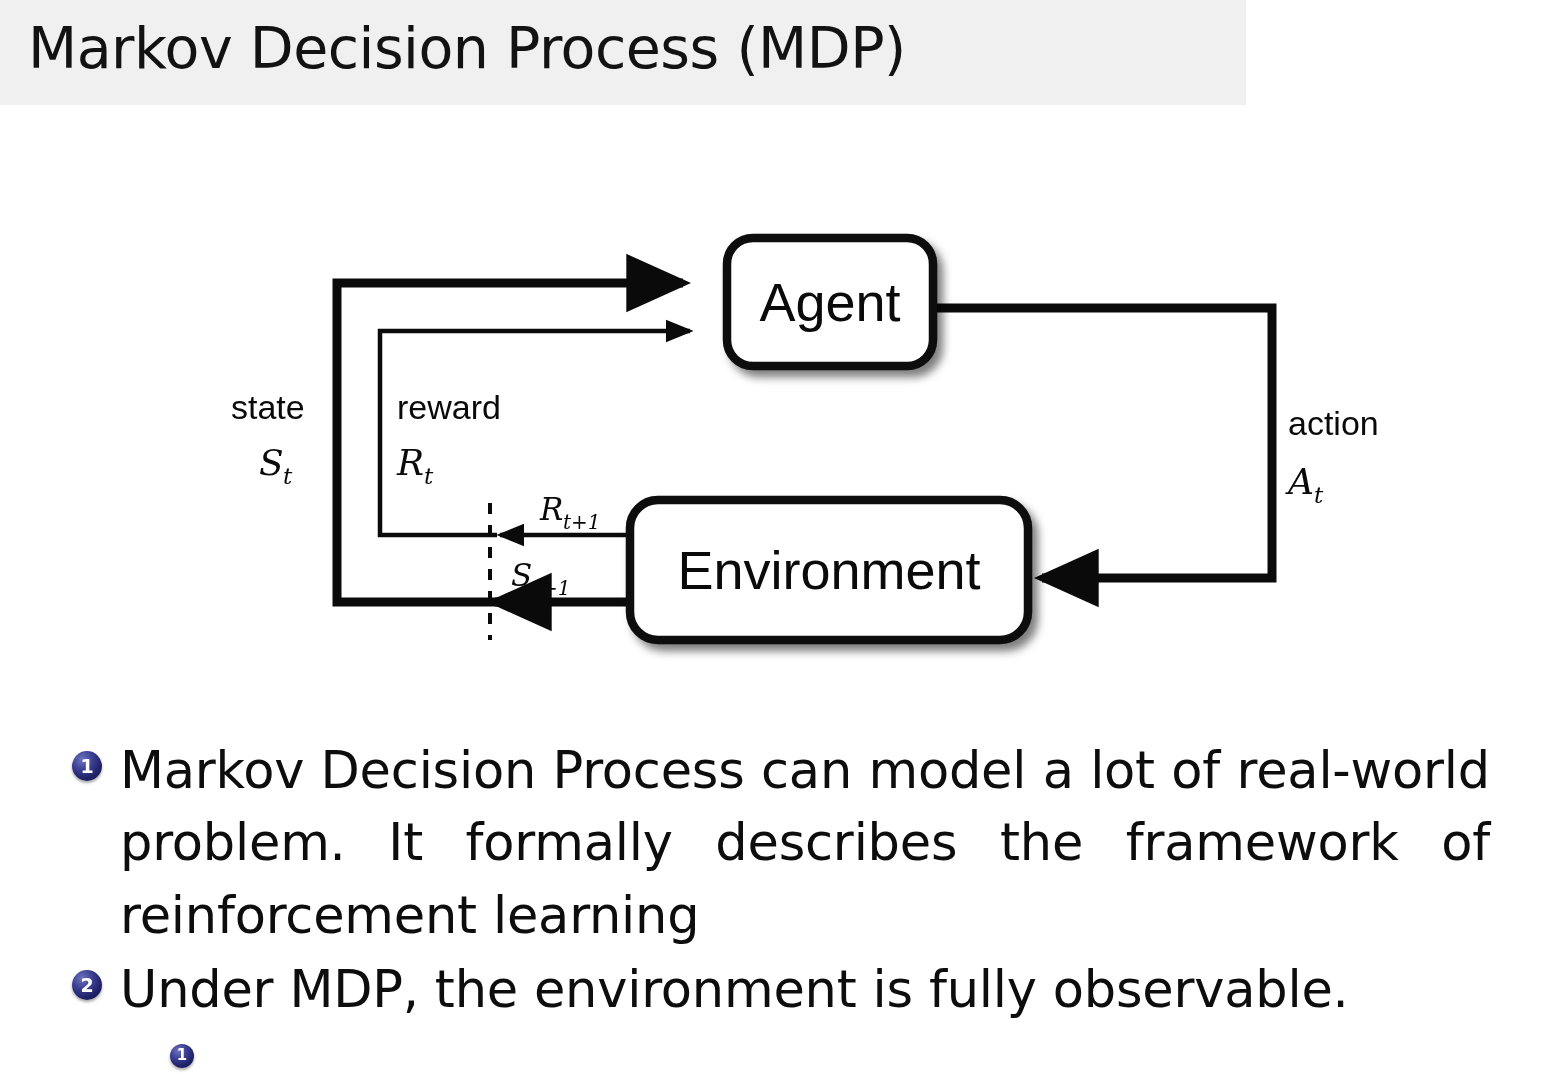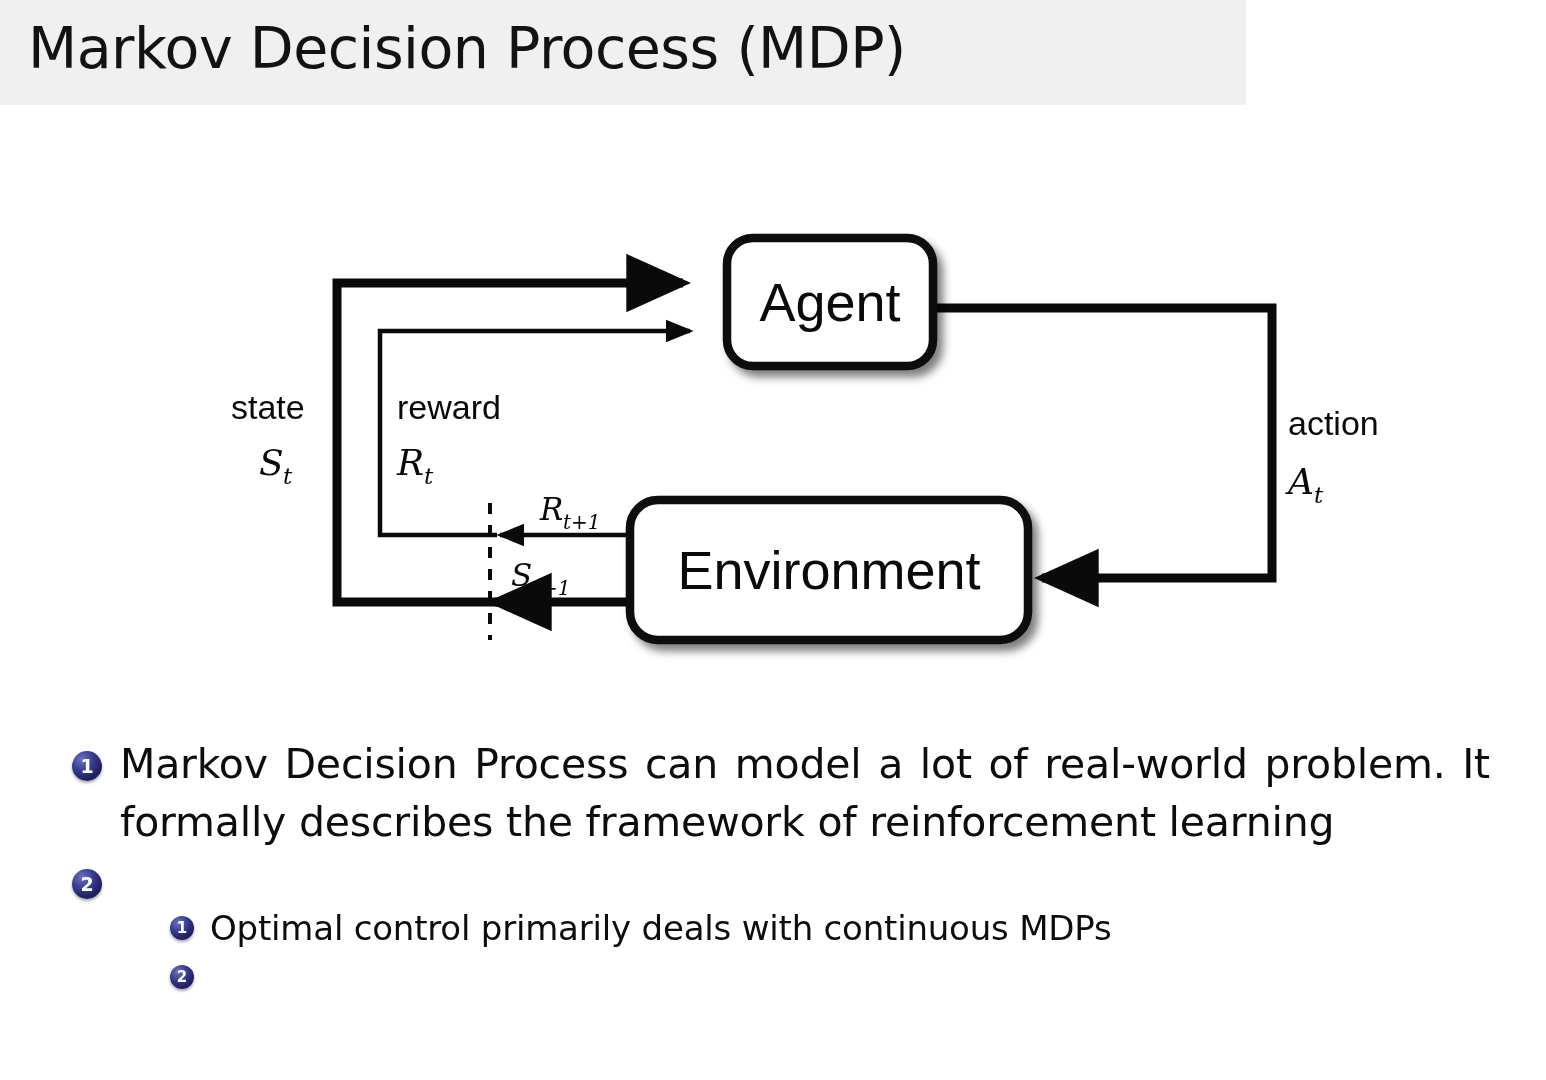--- a/index.html
+++ b/index.html
@@ -117,21 +117,21 @@
     justify-content: center;
     line-height: 1;
   }
   .lvl1 .bullet-badge {
     margin-left: 72px;
     margin-top: 16px;
   }
   .lvl1 .bullet-text {
     margin-left: 18px;
     font-family: "DejaVu Sans", sans-serif;
-    font-size: 41px;
+    font-size: 51px;
     color: #0d0d0d;
     line-height: 1.42;
     max-width: 1370px;
     text-align: justify;
     letter-spacing: -0.2px;
   }
   .lvl2-group {
     margin-top: 6px;
   }
   .lvl2 .bullet-badge {
@@ -227,25 +227,25 @@
 
 <div class="bullets">
 
   <div class="bullet-row lvl1">
     <div class="bullet-badge">1</div>
     <div class="bullet-text">Markov Decision Process can model a lot of real-world problem. It formally describes the framework of reinforcement learning</div>
   </div>
 
   <div class="bullet-row lvl1">
     <div class="bullet-badge">2</div>
+    <div class="bullet-text">Under MDP, the environment is fully observable.</div>
   </div>
 
   <div class="lvl2-group">
     <div class="bullet-row lvl2">
       <div class="bullet-badge">1</div>
-      <div class="bullet-text">Optimal control primarily deals with continuous MDPs</div>
     </div>
     <div class="bullet-row lvl2">
       <div class="bullet-badge">2</div>
     </div>
   </div>
 
 </div>
 
 </body></html>

